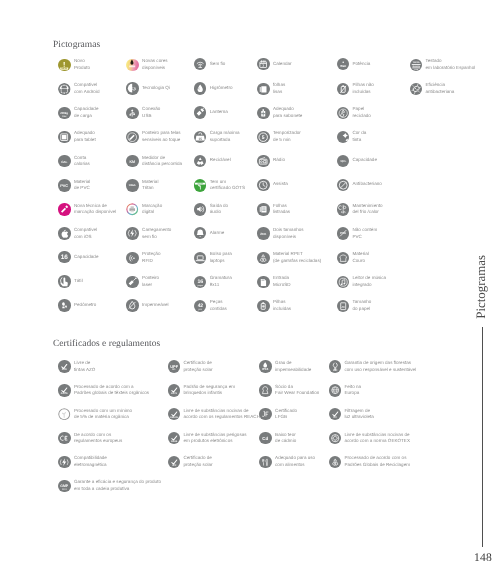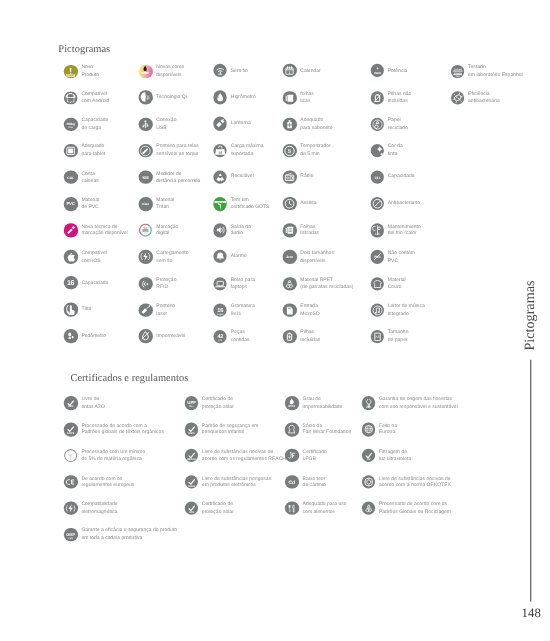--- a/index.html
+++ b/index.html
@@ -11,21 +11,21 @@
     text-rendering:geometricPrecision;
   }
   .page{position:relative;width:500px;height:583px;}
 
   .sect-title{
     position:absolute;left:53px;
     font-family:"Liberation Serif","DejaVu Serif",serif;
     font-size:9.5px;color:#55565a;letter-spacing:0.02px;white-space:nowrap;
   }
   #title-picto{top:40.2px;}
-  #title-cert{top:339.4px;margin-left:11px;}
+  #title-cert{top:339.4px;}
 
   .grid{position:absolute;}
   .item{position:absolute;display:flex;align-items:center;}
   .ico{width:12.4px;height:12.4px;flex:0 0 12.4px;border-radius:50%;
        background:#787b7c;position:relative;overflow:hidden;}
   .ico svg{display:block;width:12.4px;height:12.4px;}
   .ico-gold{background:#9e9730;}
   .ico-green{background:#3da43c;}
   .ico-pink{background:#d5117f;}
   .ico-white{background:#ffffff;}

